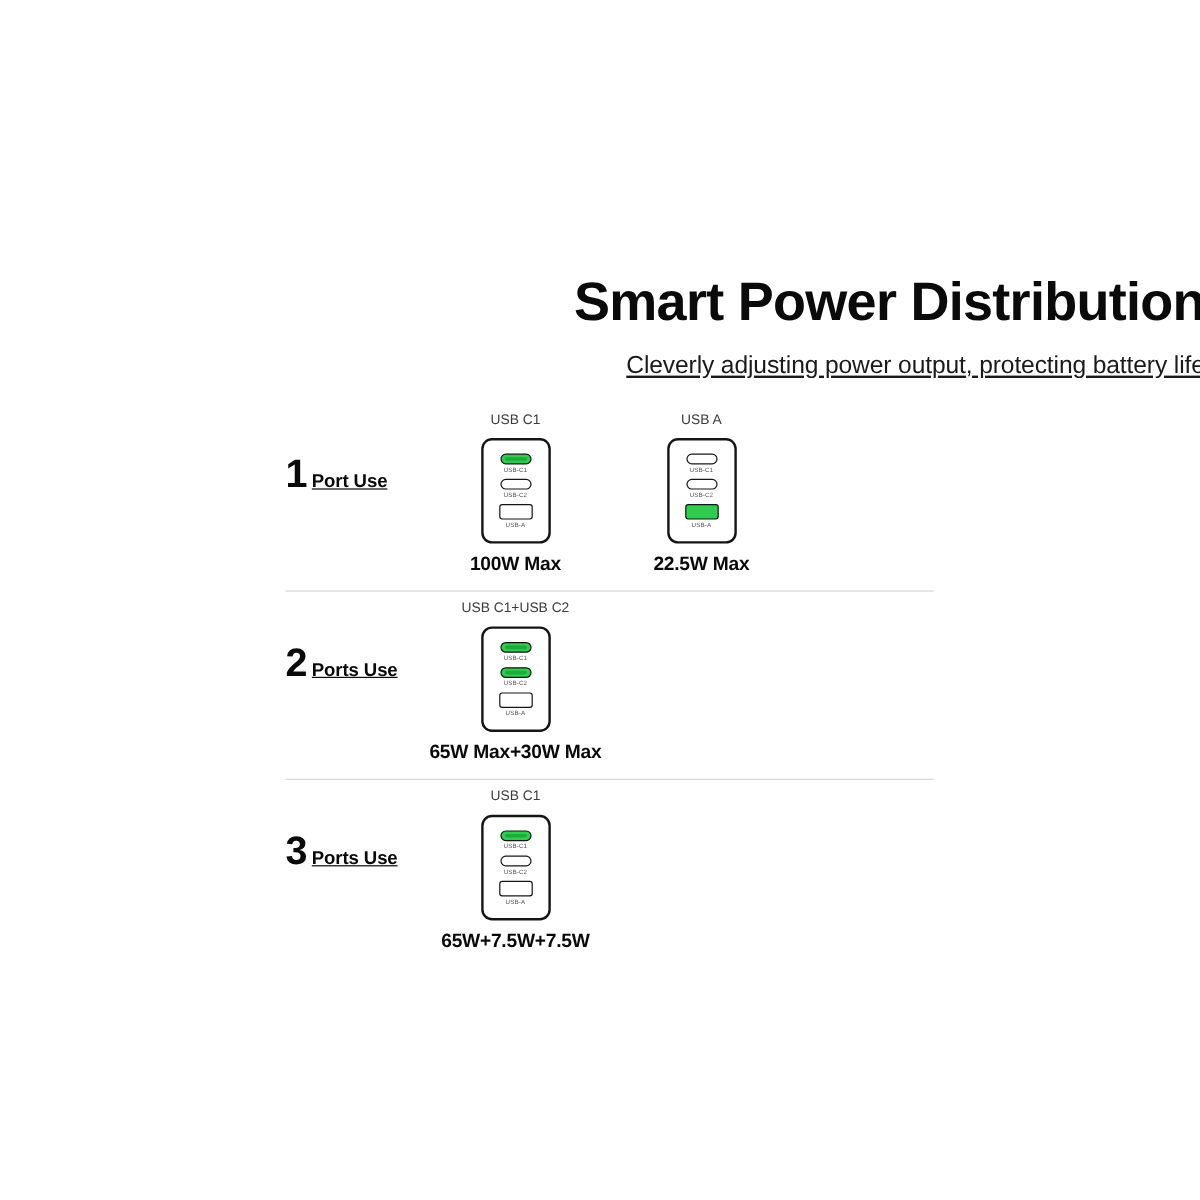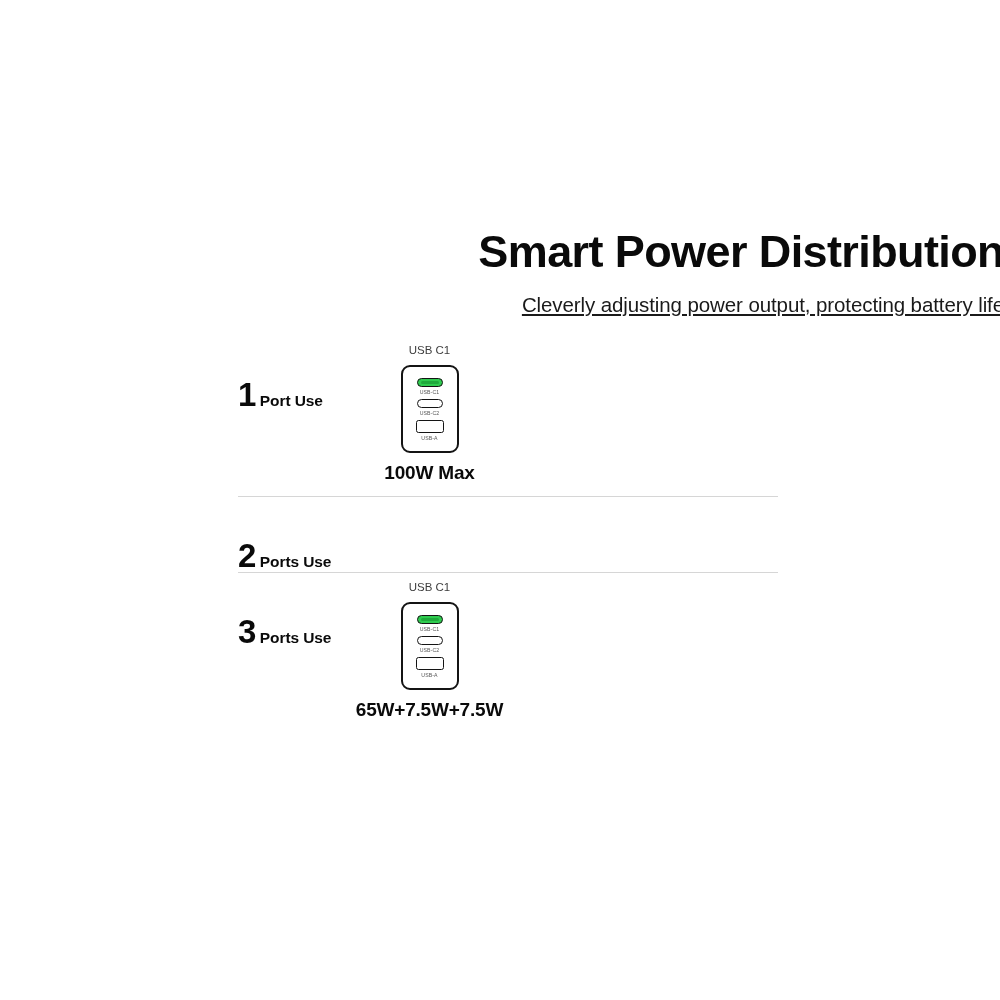--- a/index.html
+++ b/index.html
@@ -81,20 +81,21 @@
     letter-spacing: -0.5px;
   }
 
   .row-word {
     font-size: 15.5px;
     font-weight: 700;
     color: #0a0a0a;
     margin-left: 4px;
     line-height: 1;
     letter-spacing: -0.1px;
+    text-decoration: underline;
   }
 
   .cells {
     flex: 1;
     display: flex;
     align-items: flex-start;
   }
 
   .cell {
     width: 155px;
@@ -192,21 +193,21 @@
     font-weight: 400;
     color: #555555;
     letter-spacing: 0.1px;
     white-space: nowrap;
     line-height: 8px;
     height: 8px;
   }
 
   .cell-power {
     margin-top: 9px;
-    font-size: 19px;
+    font-size: 16px;
     font-weight: 700;
     color: #0a0a0a;
     letter-spacing: -0.2px;
     white-space: nowrap;
   }
 </style>
 </head>
 <body>
 
 <div class="page">
@@ -234,28 +235,64 @@
                 <div class="port-c"></div>
                 <div class="port-label">USB-C2</div>
               </div>
               <div class="port-group">
                 <div class="port-a"></div>
                 <div class="port-label">USB-A</div>
               </div>
             </div>
             <div class="cell-power">100W Max</div>
           </div>
+          <div class="cell">
+            <div class="cell-title">USB A</div>
+            <div class="brick">
+              <div class="port-group">
+                <div class="port-c"></div>
+                <div class="port-label">USB-C1</div>
+              </div>
+              <div class="port-group">
+                <div class="port-c"></div>
+                <div class="port-label">USB-C2</div>
+              </div>
+              <div class="port-group">
+                <div class="port-a active"></div>
+                <div class="port-label">USB-A</div>
+              </div>
+            </div>
+            <div class="cell-power">22.5W Max</div>
+          </div>
         </div>
       </div>
       <div class="row divided">
         <div class="row-label">
           <span class="row-num">2</span>
           <span class="row-word">Ports Use</span>
         </div>
         <div class="cells">
+          <div class="cell">
+            <div class="cell-title">USB C1+USB C2</div>
+            <div class="brick">
+              <div class="port-group">
+                <div class="port-c active"></div>
+                <div class="port-label">USB-C1</div>
+              </div>
+              <div class="port-group">
+                <div class="port-c active"></div>
+                <div class="port-label">USB-C2</div>
+              </div>
+              <div class="port-group">
+                <div class="port-a"></div>
+                <div class="port-label">USB-A</div>
+              </div>
+            </div>
+            <div class="cell-power">65W Max+30W Max</div>
+          </div>
         </div>
       </div>
       <div class="row divided">
         <div class="row-label">
           <span class="row-num">3</span>
           <span class="row-word">Ports Use</span>
         </div>
         <div class="cells">
           <div class="cell">
             <div class="cell-title">USB C1</div>

